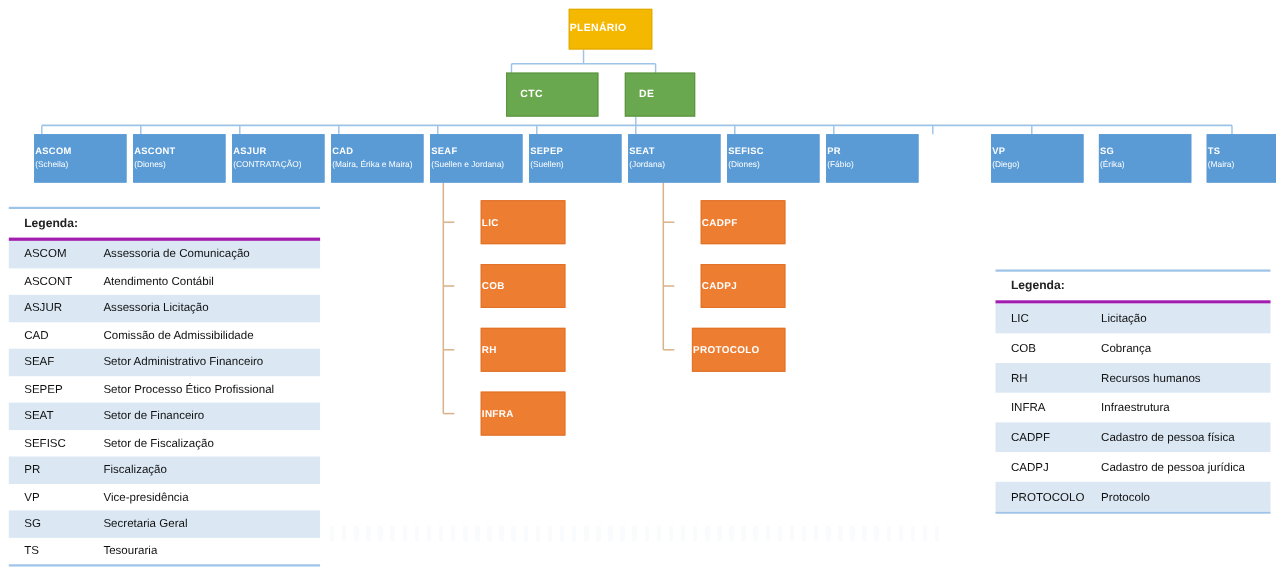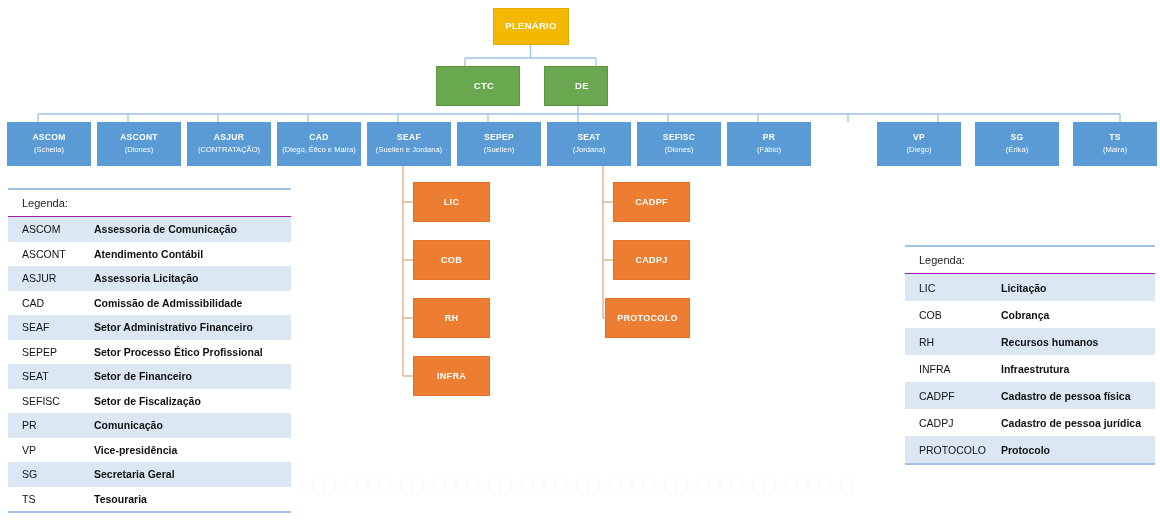--- a/index.html
+++ b/index.html
@@ -29,25 +29,26 @@
     height: 532px;
     pointer-events: none;
   }
 
   
   .node {
     position: absolute;
     box-sizing: border-box;
     display: flex;
     flex-direction: column;
-    align-items: center;
+    align-items: flex-start;
     justify-content: center;
     text-align: center;
     color: #ffffff;
     line-height: 1.15;
+    margin-left: 24px;
   }
   .node .code {
     font-weight: bold;
     letter-spacing: .3px;
   }
   .node .who {
     font-weight: normal;
     margin-top: 3px;
   }
 
@@ -78,42 +79,41 @@
   
   .legend {
     position: absolute;
     box-sizing: border-box;
     border-top: 2px solid #9dc3e6;
     border-bottom: 2px solid #9dc3e6;
     background: #ffffff;
   }
   .legend-title {
     font-size: 11px;
-    font-weight: normal;
+    font-weight: bold;
     color: #222222;
     padding: 7px 0 7px 14px;
-    border-bottom: 1px solid #a21caf;
+    border-bottom: 3px solid #a21caf;
   }
   .legend-row {
     display: flex;
     align-items: center;
     font-size: 10.5px;
     color: #111111;
   }
   .legend-row.alt { background: #dbe8f4; }
   .legend-row .abbr {
     box-sizing: border-box;
     padding-left: 14px;
     flex: 0 0 auto;
   }
   .legend-row .desc {
     box-sizing: border-box;
     padding-left: 6px;
     flex: 1 1 auto;
-    font-weight: bold;
   }
 
   #legend-left  .legend-row { height: 24.5px; }
   #legend-left  .legend-row .abbr { width: 80px; }
   #legend-right .legend-row { height: 27px; }
   #legend-right .legend-row .abbr { width: 90px; }
 
   
   #dotted-artifact {
     position: absolute;
@@ -193,21 +193,21 @@
   <div class="node node-blue" style="left:97px; top:122px; width:84px; height:44px;">
     <span class="code">ASCONT</span>
     <span class="who">(Diones)</span>
   </div>
   <div class="node node-blue" style="left:187px; top:122px; width:84px; height:44px;">
     <span class="code">ASJUR</span>
     <span class="who">(CONTRATAÇÃO)</span>
   </div>
   <div class="node node-blue" style="left:277px; top:122px; width:84px; height:44px;">
     <span class="code">CAD</span>
-    <span class="who">(Diego, Ético e Maira)</span>
+    <span class="who">(Maira, Érika e Maira)</span>
   </div>
   <div class="node node-blue" style="left:367px; top:122px; width:84px; height:44px;">
     <span class="code">SEAF</span>
     <span class="who">(Suellen e Jordana)</span>
   </div>
   <div class="node node-blue" style="left:457px; top:122px; width:84px; height:44px;">
     <span class="code">SEPEP</span>
     <span class="who">(Suellen)</span>
   </div>
   <div class="node node-blue" style="left:547px; top:122px; width:84px; height:44px;">
@@ -287,21 +287,21 @@
     <div class="legend-row alt">
       <span class="abbr">SEAT</span>
       <span class="desc">Setor de Financeiro</span>
     </div>
     <div class="legend-row">
       <span class="abbr">SEFISC</span>
       <span class="desc">Setor de Fiscalização</span>
     </div>
     <div class="legend-row alt">
       <span class="abbr">PR</span>
-      <span class="desc">Comunicação</span>
+      <span class="desc">Fiscalização</span>
     </div>
     <div class="legend-row">
       <span class="abbr">VP</span>
       <span class="desc">Vice-presidência</span>
     </div>
     <div class="legend-row alt">
       <span class="abbr">SG</span>
       <span class="desc">Secretaria Geral</span>
     </div>
     <div class="legend-row">

